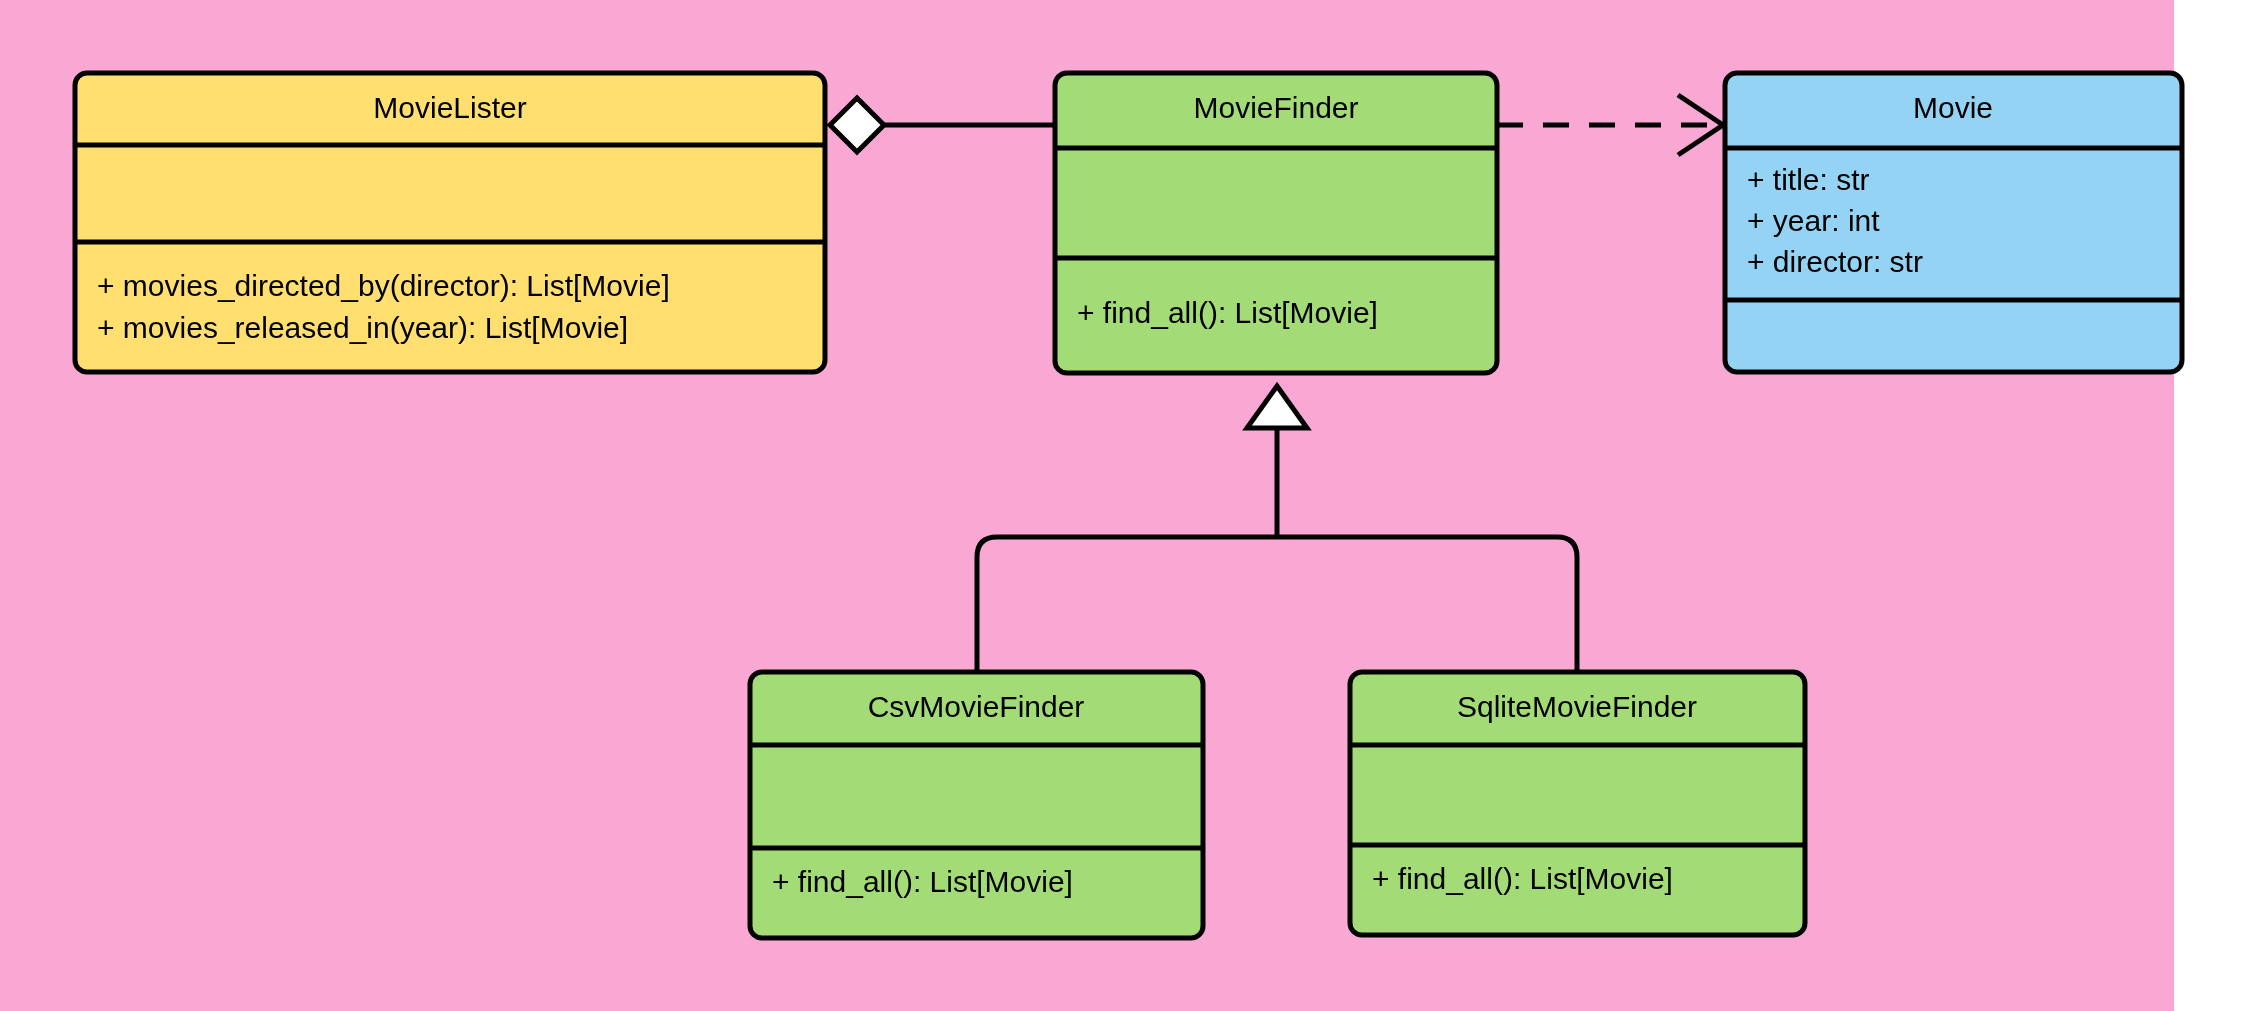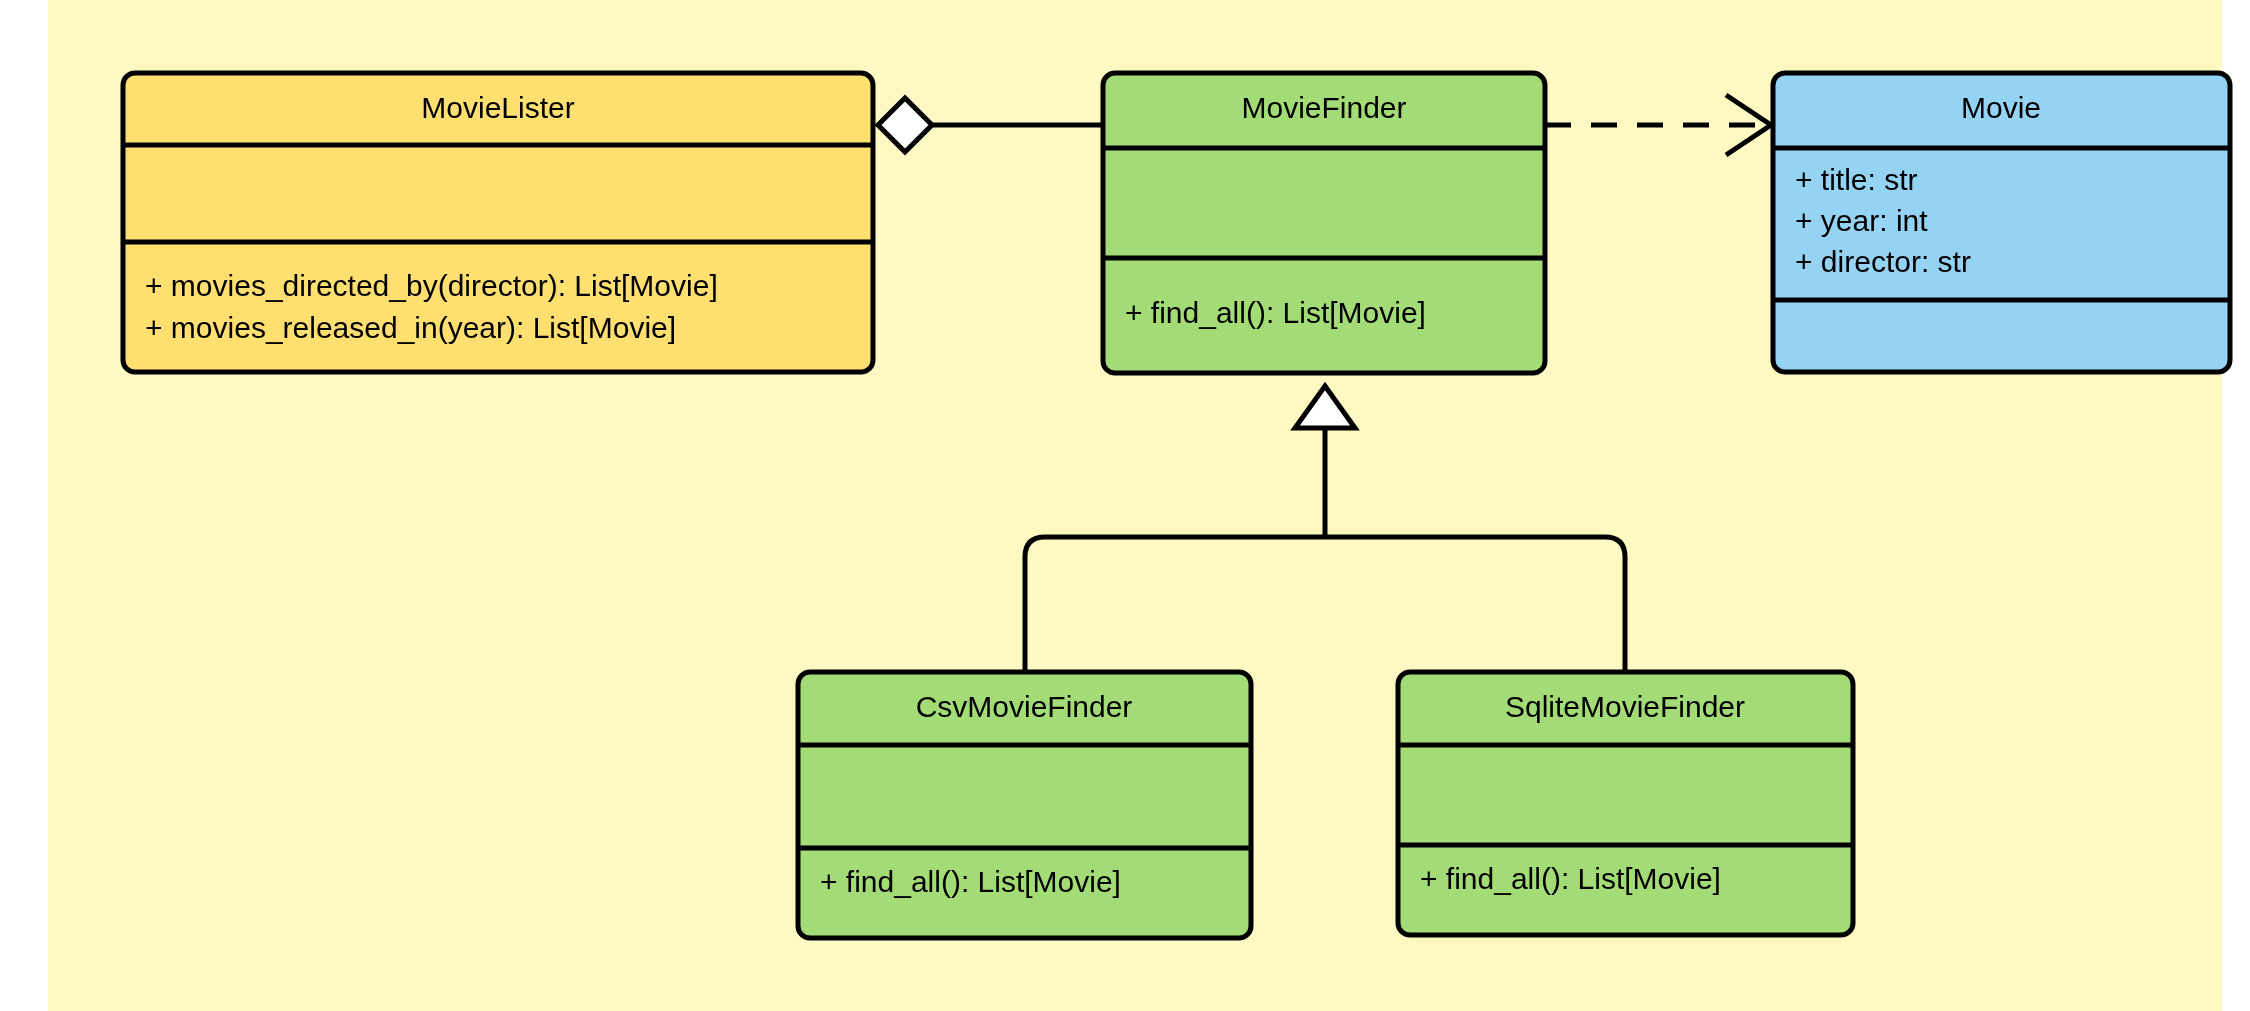--- a/index.html
+++ b/index.html
@@ -11,22 +11,21 @@
   body {
     width: 2250px;
     height: 1011px;
     overflow: hidden;
     font-family: "Liberation Sans", sans-serif;
   }
   #diagram-root {
     position: relative;
     width: 2174px;
     height: 1011px;
-    background: #fef9c3;
-    margin-left: 48px;
+    background: #f9a8d4;
   }
   svg.uml-canvas {
     display: block;
     width: 2250px;
     height: 1011px;
   }
   .cls-box {
     stroke: #000000;
     stroke-width: 5;
   }

